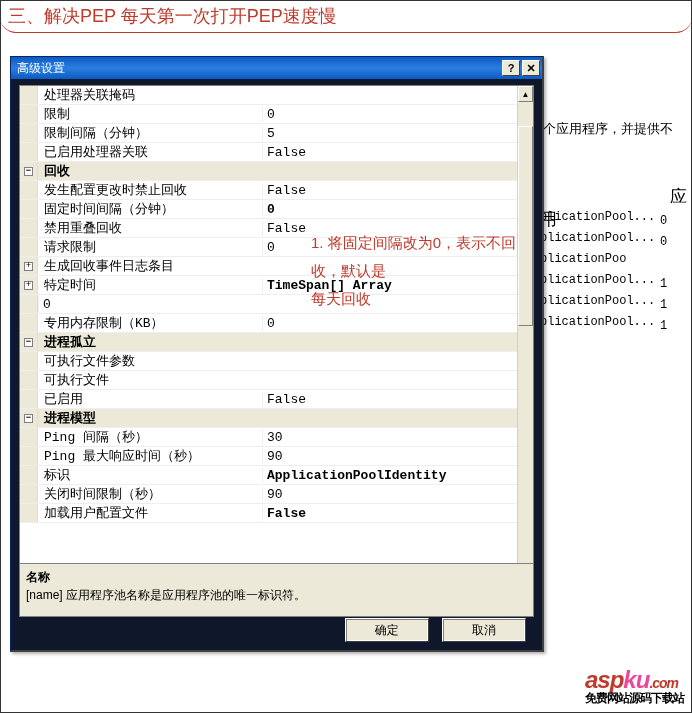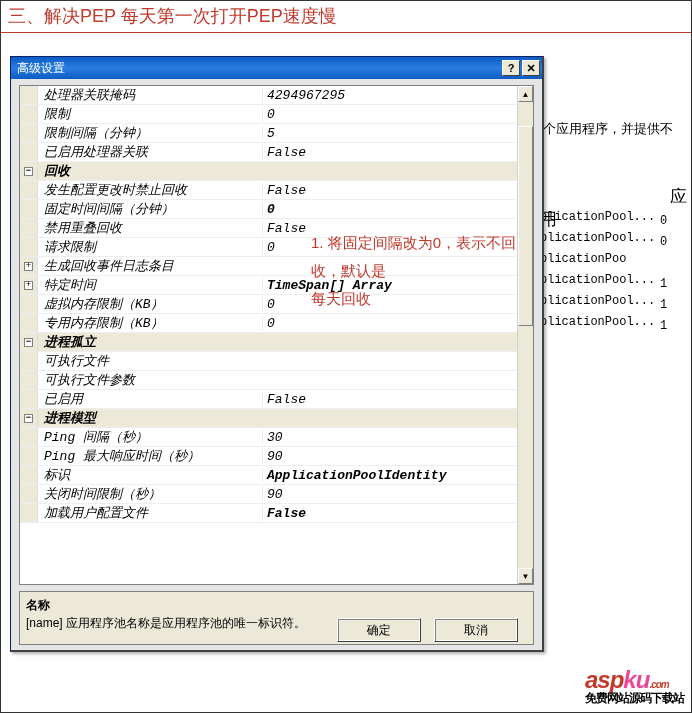--- a/index.html
+++ b/index.html
@@ -1,54 +1,54 @@
 <!DOCTYPE html>
 <html><head>
 <meta charset="utf-8">
 <style>
   * { box-sizing: border-box; margin: 0; padding: 0; }
   body { font-family: "Microsoft YaHei", SimSun, Arial, sans-serif; font-size: 12px; background: #fff; width: 692px; height: 713px; position: relative; overflow: hidden; }
   
-  .page-header { background: #fff; border-bottom: 1px solid #c0392b; padding: 4px 8px; }
+  .page-header { background: #fff; border-bottom: 1px solid #c0392b; padding: 4px 8px; border-radius: 16px; }
   .page-header h3 { color: #c0392b; font-size: 18px; font-weight: normal; }
   
   .bg-text { position: absolute; top: 120px; left: 530px; font-size: 13px; color: #000; white-space: nowrap; }
   .bg-row { position: absolute; left: 540px; font-size: 12px; color: #000; font-family: "Courier New", monospace; }
   .bg-row .col2 { display:inline-block; width:120px; overflow:hidden; }
   .bg-head { position: absolute; left: 540px; top: 185px; font-size: 17px; }
 
-  .dialog { position: absolute; top: 56px; left: 10px; width: 534px; height: 596px; background: #e5e5e5; border: 1px solid #0a246a; border-right: 2px solid #404040; border-bottom: 2px solid #404040; box-shadow: 2px 2px 3px rgba(0,0,0,.3); }
+  .dialog { position: absolute; top: 56px; left: 10px; width: 534px; height: 596px; background: #0f172a; border: 1px solid #0a246a; border-right: 2px solid #404040; border-bottom: 2px solid #404040; box-shadow: 2px 2px 3px rgba(0,0,0,.3); }
   
   .titlebar { background: linear-gradient(180deg, #0a5bc4 0%, #2b7ee0 50%, #0a5bc4 100%); color: #fff; height: 22px; display: flex; align-items: center; padding: 0 2px 0 6px; font-size: 12px; }
   .titlebar .title { flex: 1; }
   .titlebar .btn { width: 18px; height: 16px; background: #ECE9D8; border: 1px solid #fff; border-right-color:#404040; border-bottom-color:#404040; margin-left: 2px; color: #000; font-size: 11px; display:flex; align-items:center; justify-content:center; font-weight:bold; cursor:pointer; }
   
   .prop-pane { position:absolute; top: 28px; left: 8px; right: 8px; height: 500px; border: 1px solid #808080; background: #fff; overflow: hidden; }
   .prop-scroll { position:absolute; top:0; left:0; right:16px; bottom:0; overflow:hidden; }
   .scrollbar { position:absolute; top:0; right:0; width:16px; bottom:0; background:#ECE9D8; border-left:1px solid #d0d0d0; }
   .scroll-btn { height:16px; background:#ECE9D8; border:1px solid #fff; border-right-color:#808080; border-bottom-color:#808080; display:flex; align-items:center; justify-content:center; font-size:8px; }
   .scroll-thumb { position:absolute; top:40px; left:0; right:0; height:200px; background:#ECE9D8; border:1px solid #fff; border-right-color:#808080; border-bottom-color:#808080; }
   .scroll-down { position:absolute; bottom:0; left:0; right:0; }
 
-  .prop-row { display:flex; height:19px; align-items:center; border-bottom: 1px solid #eee; font-family: SimSun, "Courier New", monospace; font-size: 13px; font-style: italic; }
+  .prop-row { display:flex; height:19px; align-items:center; border-bottom: 1px solid #eee; font-family: SimSun, "Courier New", monospace; font-size: 13px; }
   .prop-row .tree-cell { width:18px; text-align:center; color:#000; border-right:1px solid #ddd; background:#ECE9D8; align-self:stretch; display:flex; align-items:center; justify-content:center; cursor:pointer; }
   .prop-row .tree-sym { width:9px; height:9px; border:1px solid #808080; background:#fff; font-size:9px; line-height:7px; text-align:center; }
   .prop-row .label-cell { width: 224px; padding-left: 6px; overflow:hidden; white-space:nowrap; }
   .prop-row .value-cell { flex:1; padding-left: 4px; border-left: 1px solid #eee; overflow:hidden; white-space:nowrap; }
   .prop-row.cat { background: #ECE9D8; font-weight: bold; }
   .prop-row.cat .label-cell { border:none; }
   .prop-row.cat .value-cell { border:none; background:#ECE9D8; }
   .bold-val { font-weight: bold; }
   
   .annot { position:absolute; color:#c0392b; font-size:15px; font-weight: normal; pointer-events:none; line-height:28px; }
 
-  .desc-pane { position:absolute; top: 534px; left:8px; right:8px; height: 54px; border:1px solid #808080; background:#ECE9D8; padding:4px 6px; font-size:12px; line-height:18px; }
+  .desc-pane { position:absolute; top: 506px; left:8px; right:8px; height: 54px; border:1px solid #808080; background:#ECE9D8; padding:4px 6px; font-size:12px; line-height:18px; }
   .desc-pane .dname { font-weight:bold; }
   
-  .btn-row { position:absolute; bottom: 8px; right: 24px; }
+  .btn-row { position:absolute; bottom: 8px; right: 16px; }
   .win-btn { width: 84px; height: 24px; background:#ECE9D8; border:1px solid #404040; border-top-color:#fff; border-left-color:#fff; font-size:12px; margin-left: 10px; cursor:pointer; box-shadow: 1px 1px 0 #808080 inset, -1px -1px 0 #fff inset; }
 
   .watermark { position:absolute; bottom:6px; right:8px; font-size: 24px; font-weight:bold; font-style:italic; color:#c0392b; letter-spacing:-1px; }
   .watermark .k { color:#ec4899; }
   .watermark .com { font-size:12px; color:#000; font-style:normal; display:block; text-align:center; margin-top:-4px; }
   .page-outline { position:absolute; top:0; left:0; right:0; bottom:0; border:1px solid #333; pointer-events:none; }
 </style>
 </head>
 <body>
 
@@ -72,21 +72,20 @@
     <span class="title">高级设置</span>
     <span class="btn">?</span>
     <span class="btn">✕</span>
   </div>
 
   <div class="prop-pane">
     <div class="prop-scroll" id="prop-scroll">
         <div class="prop-row">
           <div class="tree-cell"></div>
           <div class="label-cell">处理器关联掩码</div>
-          <div class="value-cell">4294967295</div>
         </div>
         <div class="prop-row">
           <div class="tree-cell"></div>
           <div class="label-cell">限制</div>
           <div class="value-cell">0</div>
         </div>
         <div class="prop-row">
           <div class="tree-cell"></div>
           <div class="label-cell">限制间隔（分钟）</div>
           <div class="value-cell">5</div>
@@ -132,43 +131,42 @@
         </div>
         <div class="prop-row">
           <div class="tree-cell">
             <div class="tree-sym">+</div>
           </div>
           <div class="label-cell">特定时间</div>
           <div class="value-cell bold-val">TimeSpan[] Array</div>
         </div>
         <div class="prop-row">
           <div class="tree-cell"></div>
-          <div class="label-cell">虚拟内存限制（KB）</div>
           <div class="value-cell">0</div>
         </div>
         <div class="prop-row">
           <div class="tree-cell"></div>
           <div class="label-cell">专用内存限制（KB）</div>
           <div class="value-cell">0</div>
         </div>
         <div class="prop-row cat">
           <div class="tree-cell">
             <div class="tree-sym">−</div>
           </div>
           <div class="label-cell">进程孤立</div>
           <div class="value-cell"></div>
         </div>
         <div class="prop-row">
           <div class="tree-cell"></div>
+          <div class="label-cell">可执行文件参数</div>
+          <div class="value-cell"></div>
+        </div>
+        <div class="prop-row">
+          <div class="tree-cell"></div>
           <div class="label-cell">可执行文件</div>
-          <div class="value-cell"></div>
-        </div>
-        <div class="prop-row">
-          <div class="tree-cell"></div>
-          <div class="label-cell">可执行文件参数</div>
           <div class="value-cell"></div>
         </div>
         <div class="prop-row">
           <div class="tree-cell"></div>
           <div class="label-cell">已启用</div>
           <div class="value-cell">False</div>
         </div>
         <div class="prop-row cat">
           <div class="tree-cell">
             <div class="tree-sym">−</div>
@@ -219,17 +217,17 @@
     <div>[name] 应用程序池名称是应用程序池的唯一标识符。</div>
   </div>
 
   <div class="btn-row">
     <button class="win-btn">确定</button>
     <button class="win-btn">取消</button>
   </div>
 </div>
 
 <div class="watermark">
-  <span>asp</span><span class="k">ku</span><span style="font-size:10px;">.com</span>
+  <span>asp</span><span class="k">ku</span><span style="font-size:14px;">.com</span>
   <span class="com">免费网站源码下载站</span>
 </div>
 
 <div class="page-outline"></div>
 
 </body></html>

